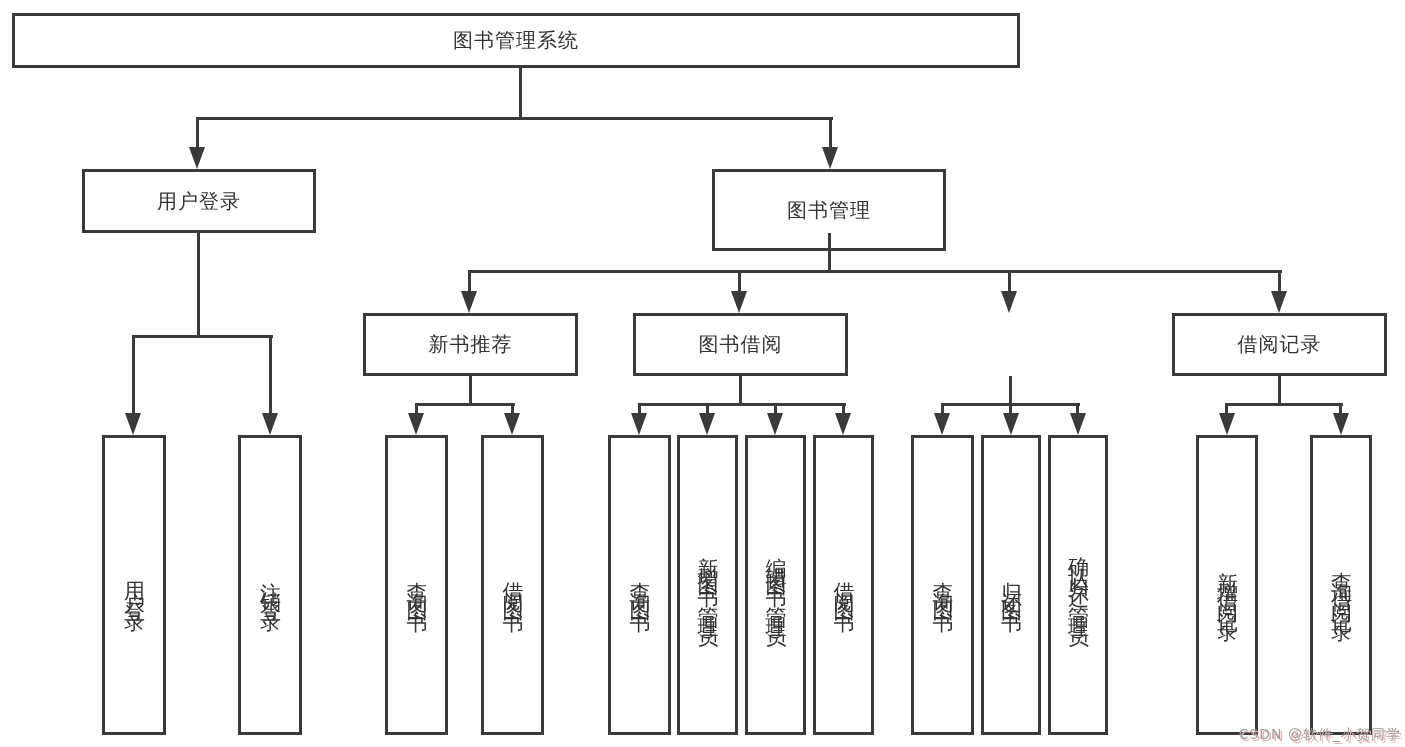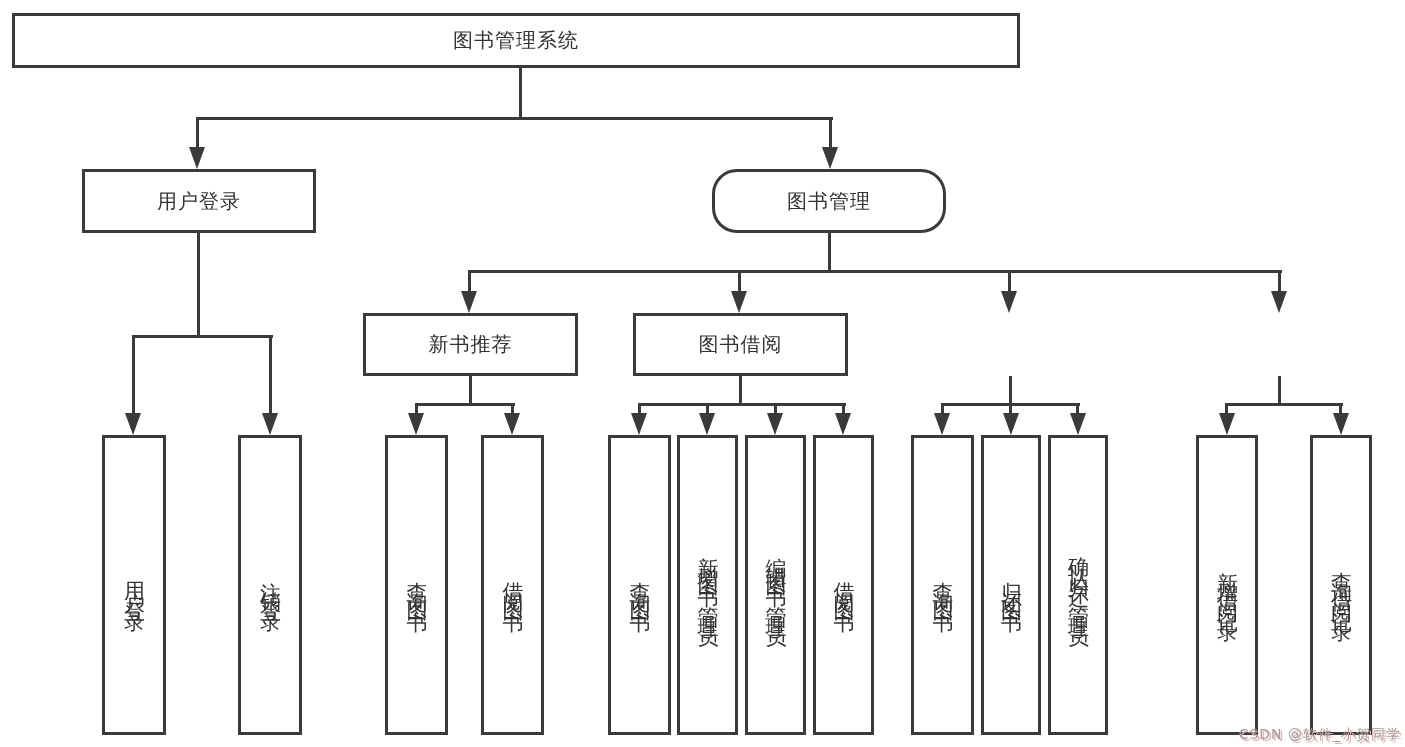--- a/index.html
+++ b/index.html
@@ -79,21 +79,21 @@
   <div class="vline" style="left:519px; top:68px; height:52px;"></div>
   <div class="hline" style="left:196px; top:117px; width:637px;"></div>
   <div class="vline" style="left:196px; top:117px; height:32px;"></div>
   <div class="arrow" style="left:189px; top:147px;"></div>
   <div class="vline" style="left:829px; top:117px; height:32px;"></div>
   <div class="arrow" style="left:822px; top:147px;"></div>
 
   <div class="box hbox" style="left:82px; top:169px; width:234px; height:64px;">
     <span>用户登录</span>
   </div>
-  <div class="box hbox" style="left:712px; top:169px; width:234px; height:64px;border-radius:25px;">
+  <div class="box hbox" style="left:712px; top:169px; width:234px; height:82px;">
     <span>图书管理</span>
   </div>
 
   <div class="vline" style="left:197px; top:233px; height:105px;"></div>
   <div class="hline" style="left:132px; top:335px; width:141px;"></div>
   <div class="vline" style="left:132px; top:335px; height:80px;"></div>
   <div class="arrow" style="left:125px; top:413px;"></div>
   <div class="vline" style="left:269px; top:335px; height:80px;"></div>
   <div class="arrow" style="left:262px; top:413px;"></div>
 
@@ -107,20 +107,23 @@
   <div class="arrow" style="left:1001px; top:291px;"></div>
   <div class="vline" style="left:1278px; top:270px; height:24px;"></div>
   <div class="arrow" style="left:1271px; top:291px;"></div>
 
   <div class="box hbox" style="left:633px; top:313px; width:215px; height:63px;">
     <span>图书借阅</span>
   </div>
   <div class="box hbox" style="left:363px; top:313px; width:215px; height:63px;">
     <span>新书推荐</span>
   </div>
+  <div class="box hbox" style="left:1172px; top:313px; width:215px; height:63px;">
+    <span>借阅记录</span>
+  </div>
 
   <div class="vline" style="left:469px; top:376px; height:30px;"></div>
   <div class="hline" style="left:415px; top:403px; width:100px;"></div>
   <div class="vline" style="left:415px; top:403px; height:13px;"></div>
   <div class="arrow" style="left:408px; top:413px;"></div>
   <div class="vline" style="left:511px; top:403px; height:13px;"></div>
   <div class="arrow" style="left:504px; top:413px;"></div>
 
   <div class="vline" style="left:739px; top:376px; height:30px;"></div>
   <div class="hline" style="left:638px; top:403px; width:208px;"></div>

